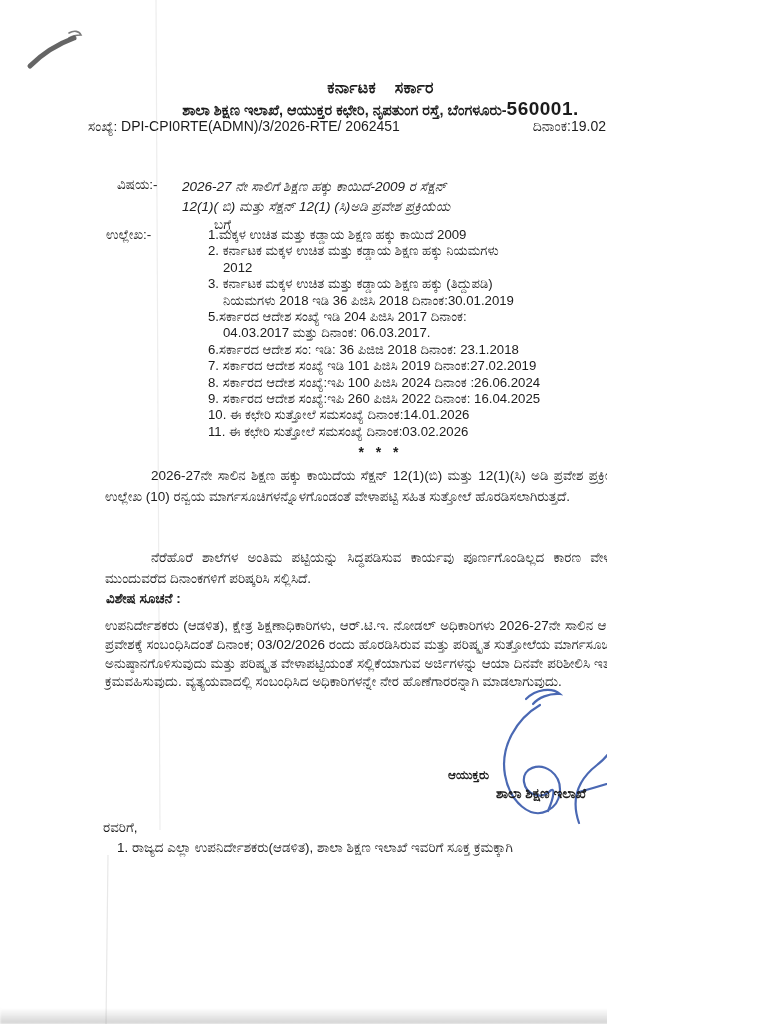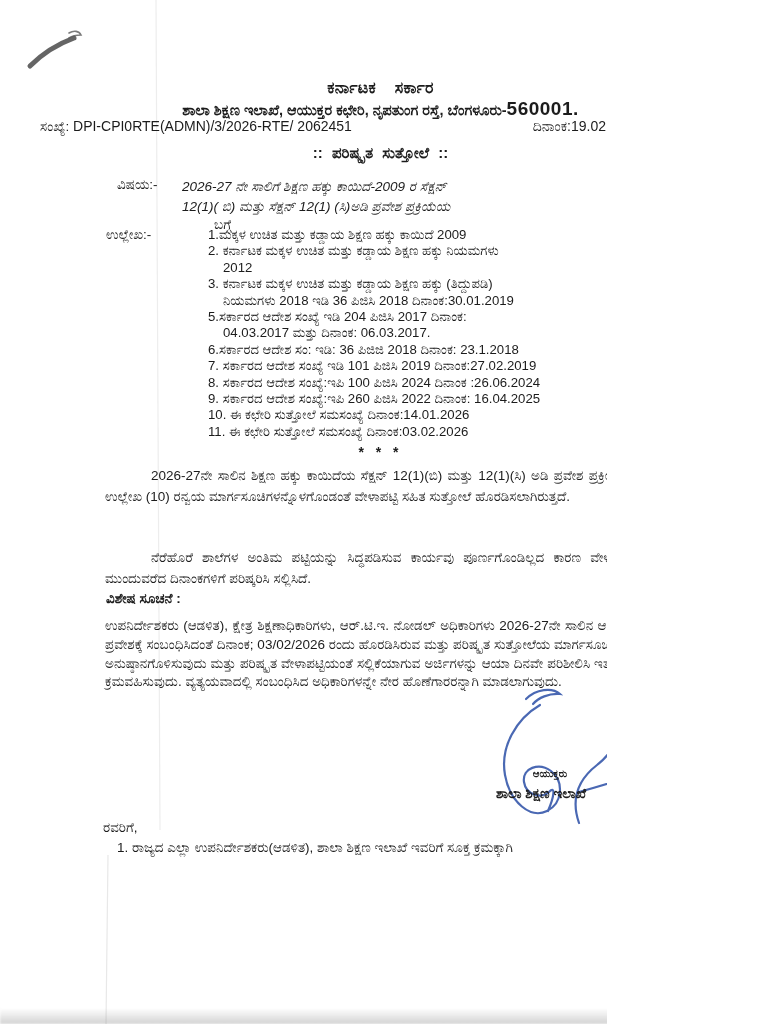--- a/index.html
+++ b/index.html
@@ -7,37 +7,37 @@
     position:relative;width:607px;height:1024px;background:#ffffff;
     font-family:"Liberation Sans","DejaVu Sans",sans-serif;
     color:#1c1c1c;overflow:hidden;
   }
   .abs{position:absolute;}
   .center{left:0;width:761px;text-align:center;}
   .gov-title{top:79px;font-size:16px;font-weight:bold;word-spacing:14px;letter-spacing:.3px;}
   .dept-line{top:98px;font-size:14.5px;font-weight:bold;}
   .dept-line .pincode{font-size:19px;font-weight:bold;letter-spacing:.5px;}
   .num-row{top:118px;left:0;width:761px;display:flex;justify-content:space-between;
-    padding-left:40px;padding-right:120px;box-sizing:border-box;font-size:14px;}
+    padding-left:88px;padding-right:120px;box-sizing:border-box;font-size:14px;}
   .num-label{font-size:13.5px;}
   .circ-title{top:144px;font-size:15px;font-weight:bold;word-spacing:5px;}
   .subject-label{top:177px;left:117px;font-size:13.5px;}
   .subject-text{top:177px;left:182px;width:432px;font-size:13.5px;line-height:20px;white-space:pre-line;font-style:italic;}
   .subject-tail{top:217px;left:214px;font-size:13.5px;}
   .ref-label{top:227px;left:106px;font-size:13.5px;}
   .ref-list{top:227px;left:160px;width:474px;font-size:13.2px;line-height:16.4px;}
   .ref-item{white-space:pre-line;padding-left:15px;text-indent:-15px;margin-left:48px;}
   .separator{top:444px;font-size:14px;font-weight:bold;letter-spacing:4px;}
   .para{left:105px;width:557px;font-size:13.5px;line-height:20.5px;text-align:justify;text-indent:46px;}
   .para1{top:466px;}
   .para2{top:536px;margin-top:12px;}
   .special-heading{top:591px;left:106px;font-size:13.5px;font-weight:bold;}
   .special-para{top:617px;left:105px;width:560px;font-size:13.5px;line-height:18.8px;text-align:justify;}
   .signature-svg{left:478px;top:685px;}
-  .sig-role{top:768px;left:470px;width:160px;text-align:center;font-size:10px;font-weight:600;}
+  .sig-role{top:768px;left:448px;width:160px;text-align:left;font-size:12px;font-weight:600;}
   .sig-dept{top:786px;left:436px;width:210px;text-align:center;font-size:13.5px;font-weight:600;}
   .footer-sal{top:820px;left:103px;font-size:13.5px;}
   .footer-item{top:840px;left:117px;width:560px;font-size:13.5px;}
   .pen-mark{left:22px;top:22px;}
   .fold-lines{left:0;top:0;}
   .bottom-shade{left:0;bottom:0;width:761px;height:16px;
     background:linear-gradient(to bottom,rgba(160,160,160,0),rgba(140,140,140,0.38));
     filter:blur(1px);}
 </style>
 </head>
@@ -59,21 +59,20 @@
   <div class="abs center dept-line">
     <span>ಶಾಲಾ ಶಿಕ್ಷಣ ಇಲಾಖೆ, ಆಯುಕ್ತರ ಕಛೇರಿ, ನೃಪತುಂಗ ರಸ್ತೆ, ಬೆಂಗಳೂರು-</span><span class="pincode">560001.</span>
   </div>
   <div class="abs num-row">
     <div>
       <span class="num-label">ಸಂಖ್ಯೆ:</span>
       <span>DPI-CPI0RTE(ADMN)/3/2026-RTE/ 2062451</span>
     </div>
     <div>ದಿನಾಂಕ:19.02.2026</div>
   </div>
-  <div class="abs center circ-title">:: ಪರಿಷ್ಕೃತ ಸುತ್ತೋಲೆ ::</div>
 
   <div class="abs subject-label">ವಿಷಯ:-</div>
   <div class="abs subject-text">2026-27 ನೇ ಸಾಲಿಗೆ ಶಿಕ್ಷಣ ಹಕ್ಕು ಕಾಯಿದೆ-2009 ರ ಸೆಕ್ಷನ್
 12(1)( ಬಿ) ಮತ್ತು ಸೆಕ್ಷನ್ 12(1) (ಸಿ)ಅಡಿ ಪ್ರವೇಶ ಪ್ರಕ್ರಿಯೆಯ</div>
   <div class="abs subject-tail">ಬಗ್ಗೆ</div>
 
   <div class="abs ref-label">ಉಲ್ಲೇಖ:-</div>
   <div class="abs ref-list">
     <div class="ref-item">1.ಮಕ್ಕಳ ಉಚಿತ ಮತ್ತು ಕಡ್ಡಾಯ ಶಿಕ್ಷಣ ಹಕ್ಕು ಕಾಯಿದೆ 2009</div>
     <div class="ref-item">2. ಕರ್ನಾಟಕ ಮಕ್ಕಳ ಉಚಿತ ಮತ್ತು ಕಡ್ಡಾಯ ಶಿಕ್ಷಣ ಹಕ್ಕು ನಿಯಮಗಳು

